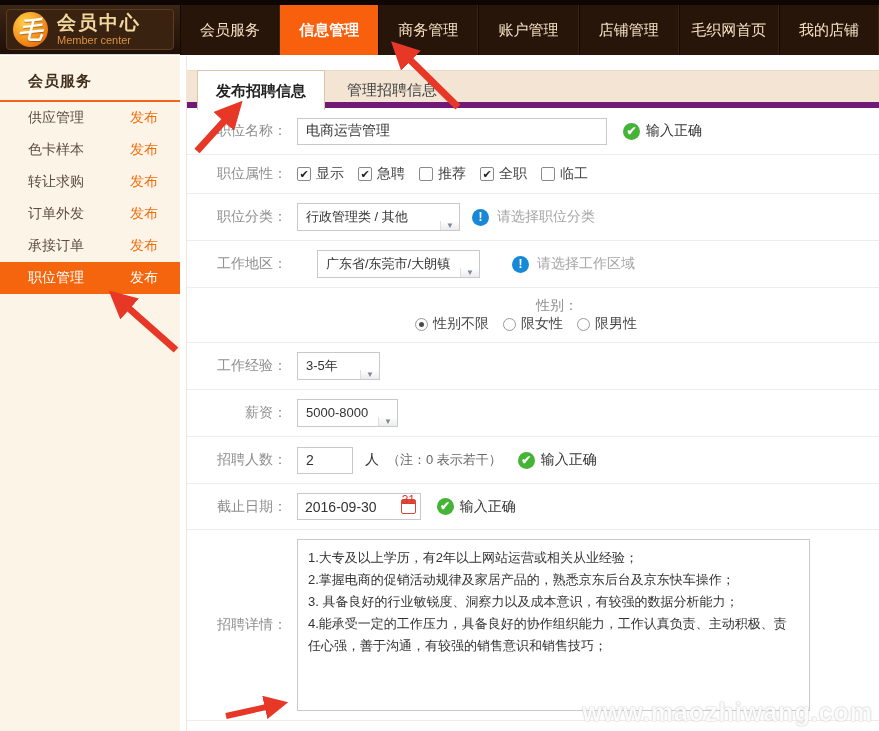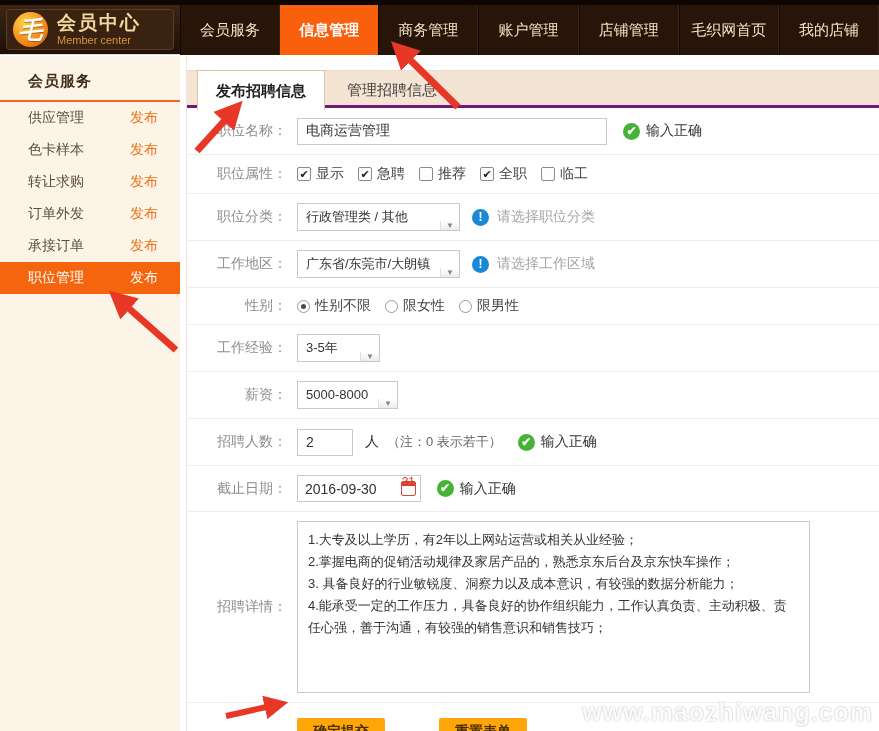--- a/index.html
+++ b/index.html
@@ -68,21 +68,21 @@
   .side-item.active { background:#f4650d; }
   .side-item.active .side-label, .side-item.active .side-pub { color:#fff; }
 
   
   .content {
     position:absolute; left:186px; top:56px; width:693px; height:675px;
     background:#fff; border-left:1px solid #f3e6d8;
   }
   .tabstrip {
     position:relative; margin-top:14px; height:38px; background:#f3e4d4;
-    border-top:1px solid #eadbc9; border-bottom:3px solid #701a75;
+    border-top:1px solid #eadbc9; border-bottom:6px solid #701a75;
   }
   .tab-active {
     position:absolute; left:10px; top:-1px; height:40px; line-height:40px;
     background:#fff; border:1px solid #dcc6ae; border-bottom:none;
     padding:0 18px; font-size:15px; font-weight:bold; color:#222; cursor:pointer;
   }
   .tab-inactive {
     position:absolute; left:142px; top:0; height:38px; line-height:38px;
     padding:0 18px; font-size:15px; color:#444; cursor:pointer;
   }
@@ -284,33 +284,33 @@
       <div class="dd dd-cat">
         <span class="dd-value">行政管理类 / 其他</span>
         <span class="dd-btn">▼</span>
       </div>
       <span class="hint">
         <span class="hicon">!</span>
         <span class="htext">请选择职位分类</span>
       </span>
     </div>
 
-    <div class="row" style="min-height:43px;">
+    <div class="row" style="min-height:43px;gap:20px;">
       <div class="flabel">工作地区：</div>
       <div class="dd dd-cat">
         <span class="dd-value">广东省/东莞市/大朗镇</span>
         <span class="dd-btn">▼</span>
       </div>
       <span class="hint">
         <span class="hicon">!</span>
         <span class="htext">请选择工作区域</span>
       </span>
     </div>
 
-    <div class="row" style="min-height:37px;">
+    <div class="row" style="min-height:37px;flex-direction:column;">
       <div class="flabel">性别：</div>
       <div class="rdgroup">
         <span class="rd checked"></span>
         <span class="opt-label">性别不限</span>
         <span class="rd"></span>
         <span class="opt-label">限女性</span>
         <span class="rd"></span>
         <span class="opt-label">限男性</span>
       </div>
     </div>

